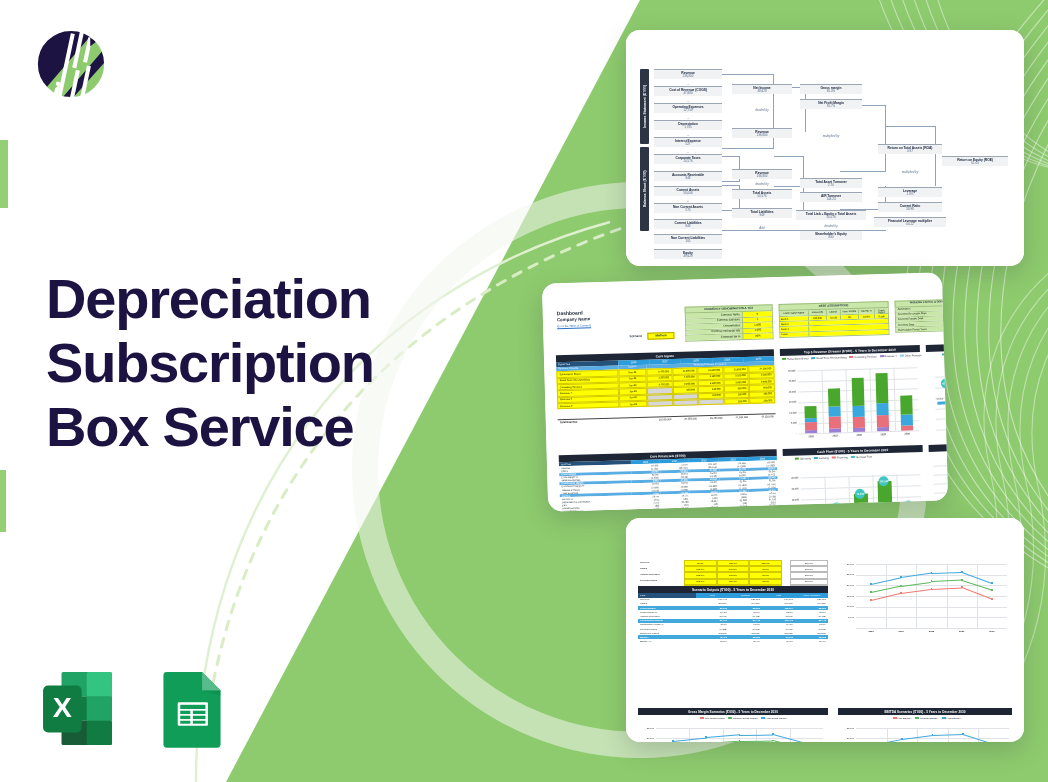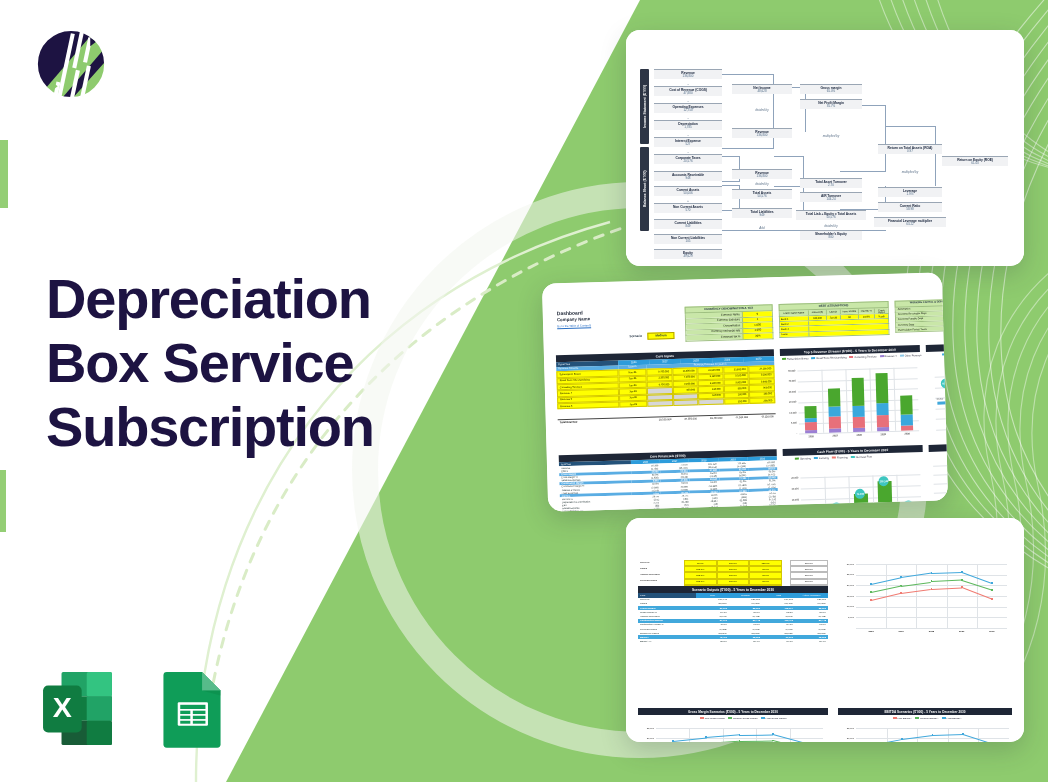--- a/index.html
+++ b/index.html
@@ -173,22 +173,22 @@
           <polygon points="24,74 32,80 24,86" fill="#8ecb6e"></polygon>
         </g>
       </g>
       <circle cx="50" cy="50" r="46" fill="none" stroke="#ffffff" stroke-width="2.5"></circle>
     </svg>
 
   </div>
 
   <h1 class="headline">
     <span>Depreciation</span>
+    <span>Subscription</span>
     <span>Box Service</span>
-    <span>Subscription</span>
   </h1>
 
   <div class="app-icons">
     <svg class="app-icon" viewBox="0 0 100 100">
       <rect x="28" y="6" width="60" height="29" rx="2" fill="#21a366"></rect>
       <rect x="28" y="35" width="60" height="29" fill="#107c41"></rect>
       <rect x="28" y="64" width="60" height="29" rx="2" fill="#185c37"></rect>
       <rect x="58" y="6" width="30" height="29" rx="2" fill="#33c481"></rect>
       <rect x="58" y="35" width="30" height="29" fill="#21a366"></rect>
       <rect x="58" y="64" width="30" height="29" rx="2" fill="#107c41"></rect>

